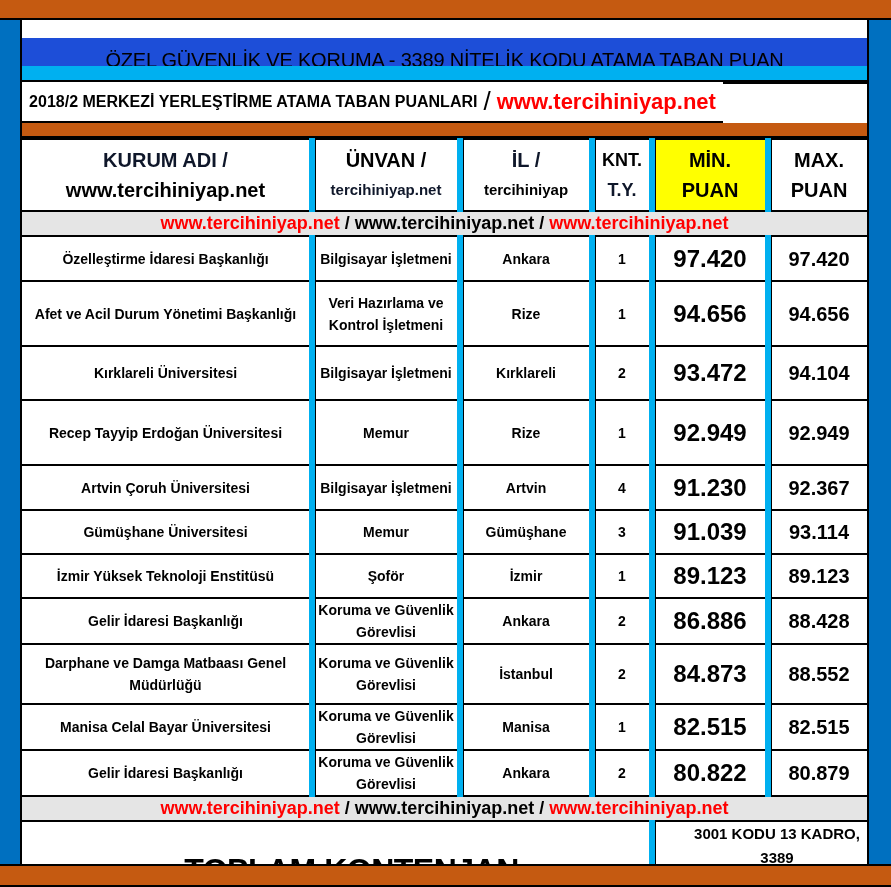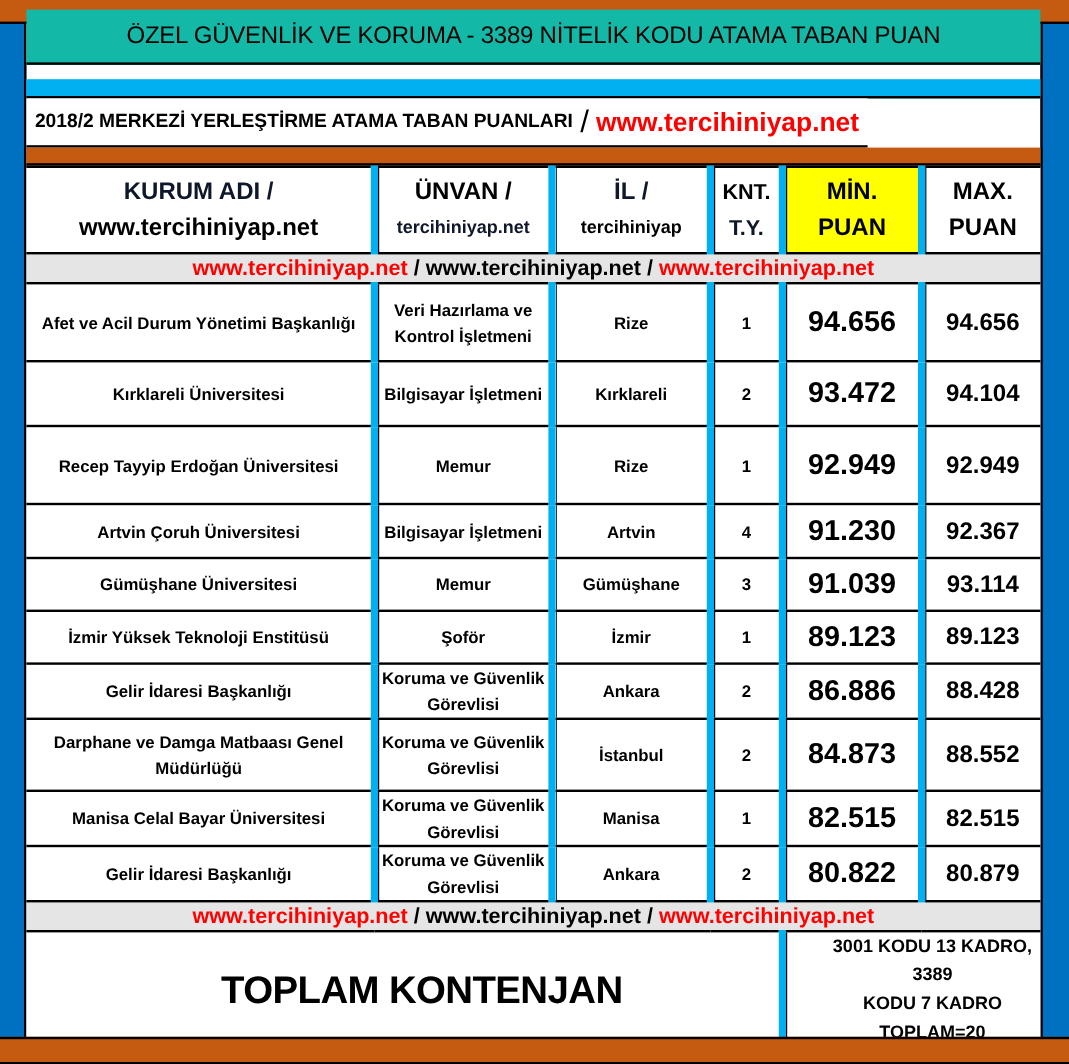--- a/index.html
+++ b/index.html
@@ -7,21 +7,21 @@
     width: 891px; height: 887px; position: relative; overflow: hidden;
     background: #ffffff;
     font-family: "Liberation Sans", "DejaVu Sans", sans-serif;
   }
   .abs { position: absolute; box-sizing: border-box; }
   .orange-top { left: 0; top: 0; width: 891px; height: 20px; background: #c55a11; border-bottom: 2px solid #000; }
   .side-left { left: 0; top: 20px; width: 22px; height: 846px; background: #0070c0; border-right: 2px solid #000; }
   .side-right { left: 867px; top: 20px; width: 24px; height: 846px; background: #0070c0; border-left: 2px solid #000; }
   .orange-bottom { left: 0; top: 864px; width: 891px; height: 23px; background: #c55a11; border-top: 2px solid #000; border-bottom: 2px solid #000; }
 
-  .title-row { left: 22px; top: 8px; width: 845px; height: 46px; background: #14b8a6; border-bottom: 2px solid #000;
+  .title-row { left: 22px; top: 38px; width: 845px; height: 46px; background: #1d4ed8; border-bottom: 2px solid #000;
     display: flex; align-items: center; justify-content: center; font-size: 20px; color: #000; letter-spacing: -0.2px; }
   .cyan-strip { left: 22px; top: 66px; width: 845px; height: 16px; background: #00b0f0; border-bottom: 2px solid #000; }
   .subtitle-row { left: 22px; top: 82px; width: 701px; height: 41px; background: #fff; border-bottom: 2px solid #000;
     display: flex; align-items: center; justify-content: center; font-size: 16px; font-weight: bold; gap: 6px; }
   .subtitle-row .slash { font-size: 26px; font-weight: normal; }
   .subtitle-row .site { color: #ff0000; font-size: 22px; font-weight: bold; }
   .orange-strip { left: 22px; top: 123px; width: 845px; height: 15px; background: #c55a11; border-bottom: 2px solid #000; }
 
   table.grid { position: absolute; left: 22px; top: 138px; width: 845px; border-collapse: collapse; table-layout: fixed; }
   table.grid td { border-top: 2px solid #000; border-bottom: 2px solid #000; padding: 0; text-align: center; vertical-align: middle;
@@ -94,20 +94,28 @@
       <td>
         <div>MAX.</div>
         <div>PUAN</div>
       </td>
     </tr>
     <tr class="banner">
       <td colspan="6">
         <span class="red">www.tercihiniyap.net</span><span> / </span><span>www.tercihiniyap.net</span><span> / </span><span class="red">www.tercihiniyap.net</span>
       </td>
     </tr>
+  <tr class="data" style="height: 45px;">
+        <td class="first-col">Özelleştirme İdaresi Başkanlığı</td>
+        <td>Bilgisayar İşletmeni</td>
+        <td>Ankara</td>
+        <td>1</td>
+        <td class="minv">97.420</td>
+        <td class="maxv">97.420</td>
+      </tr>
       <tr class="data" style="height: 65px;">
         <td class="first-col">Afet ve Acil Durum Yönetimi Başkanlığı</td>
         <td>Veri Hazırlama ve Kontrol İşletmeni</td>
         <td>Rize</td>
         <td>1</td>
         <td class="minv">94.656</td>
         <td class="maxv">94.656</td>
       </tr>
       <tr class="data" style="height: 54px;">
         <td class="first-col">Kırklareli Üniversitesi</td>

